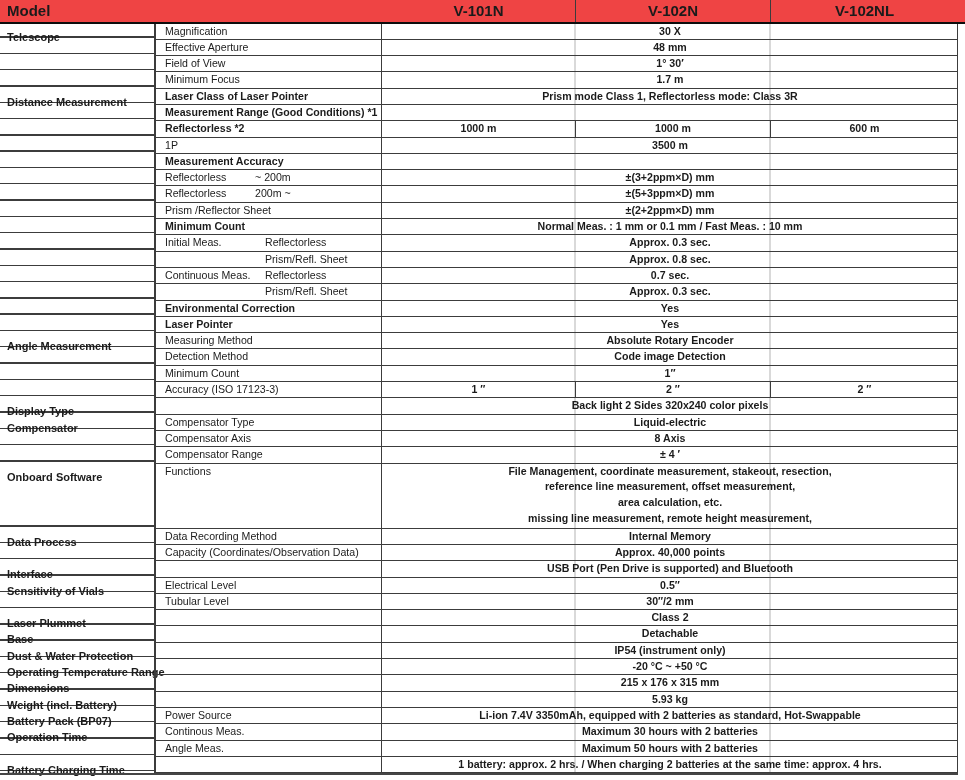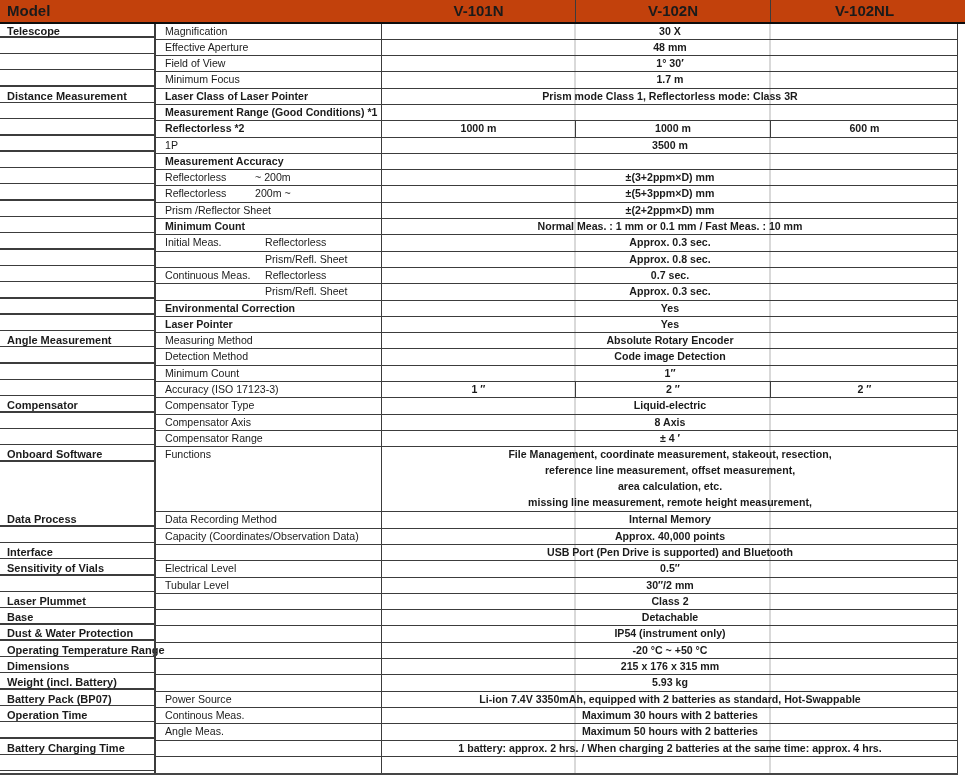--- a/index.html
+++ b/index.html
@@ -11,21 +11,21 @@
     color:#1b1b1b;
     overflow:hidden;
   }
   
   .header{
     position:relative;
     display:flex;
     height:21.5px;
     border-bottom:2px solid #0d0d0d;
     z-index:3;
-    background:#c2410c;
+    background:#ef4444;
   }
   .h-model{
     width:382px;
     font-size:15px;font-weight:700;
     padding-left:7px;line-height:21px;
     box-sizing:border-box;
   }
   .h-col{
     width:193px;text-align:center;
     font-size:15px;font-weight:700;line-height:21px;
@@ -39,21 +39,21 @@
     position:relative;
     display:flex;
     height:16.3px;
     box-sizing:border-box;
     z-index:1;
   }
   .row.tall{height:65.2px;}
   .c-cat{
     width:155px;box-sizing:border-box;
     font-size:11px;font-weight:700;
-    padding:1px 2px 0 7px;
+    padding:7px 2px 0 7px;
     line-height:13.5px;
     white-space:nowrap;
   }
   .c-sub{
     position:relative;
     width:227px;box-sizing:border-box;
     border-bottom:1.4px solid #3c3c3c;
     font-size:10.6px;
     padding-left:10px;
     line-height:14.6px;
@@ -297,20 +297,28 @@
     <div class="c-cat"></div>
     <div class="c-sub"><span class="l1">Accuracy (ISO 17123-3)</span><span class="l2"></span></div>
     <div class="c-vals">
 
       <div class="v v-first">1 ″</div>
       <div class="v v-mid">2 ″</div>
       <div class="v v-last">2 ″</div>
     </div>
   </div>
       <div class="row">
+    <div class="c-cat">Display Type</div>
+    <div class="c-sub"><span class="l1"></span><span class="l2"></span></div>
+    <div class="c-vals">
+      <div class="vspan">Back light 2 Sides 320x240 color pixels</div>
+
+    </div>
+  </div>
+      <div class="row">
     <div class="c-cat">Compensator</div>
     <div class="c-sub"><span class="l1">Compensator Type</span><span class="l2"></span></div>
     <div class="c-vals">
       <div class="vspan">Liquid-electric</div>
 
     </div>
   </div>
       <div class="row">
     <div class="c-cat"></div>
     <div class="c-sub"><span class="l1">Compensator Axis</span><span class="l2"></span></div>

